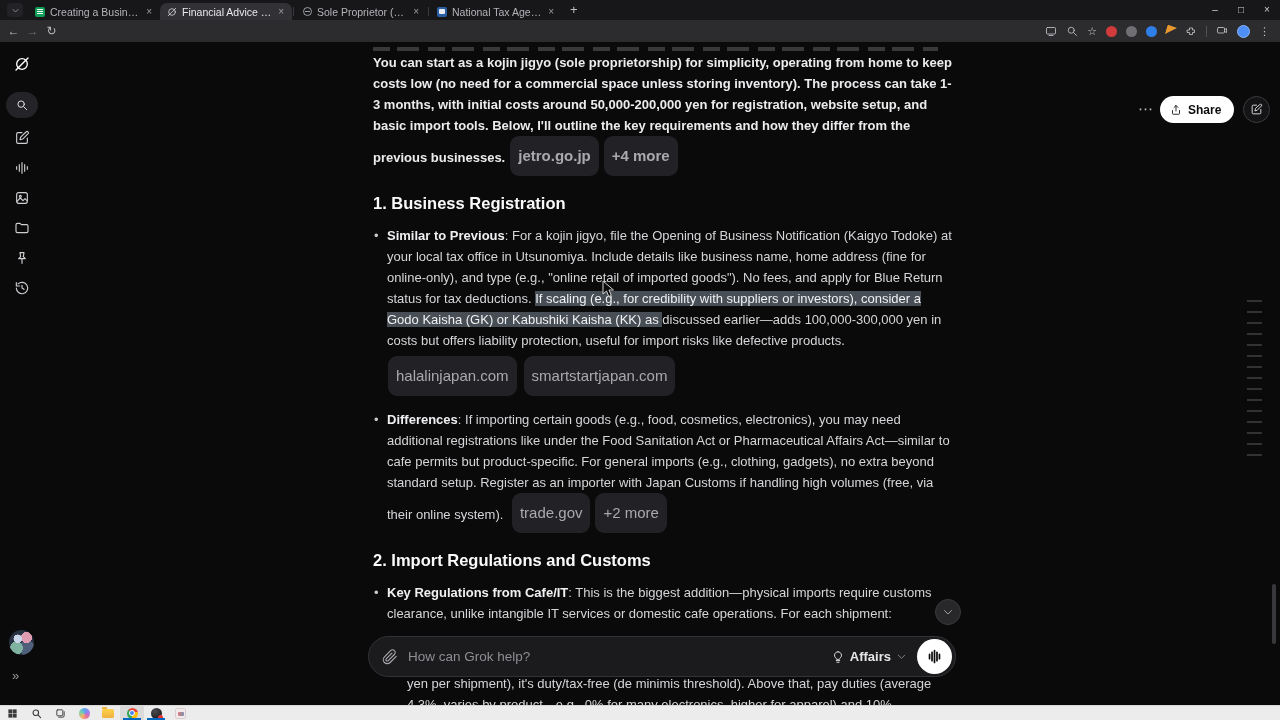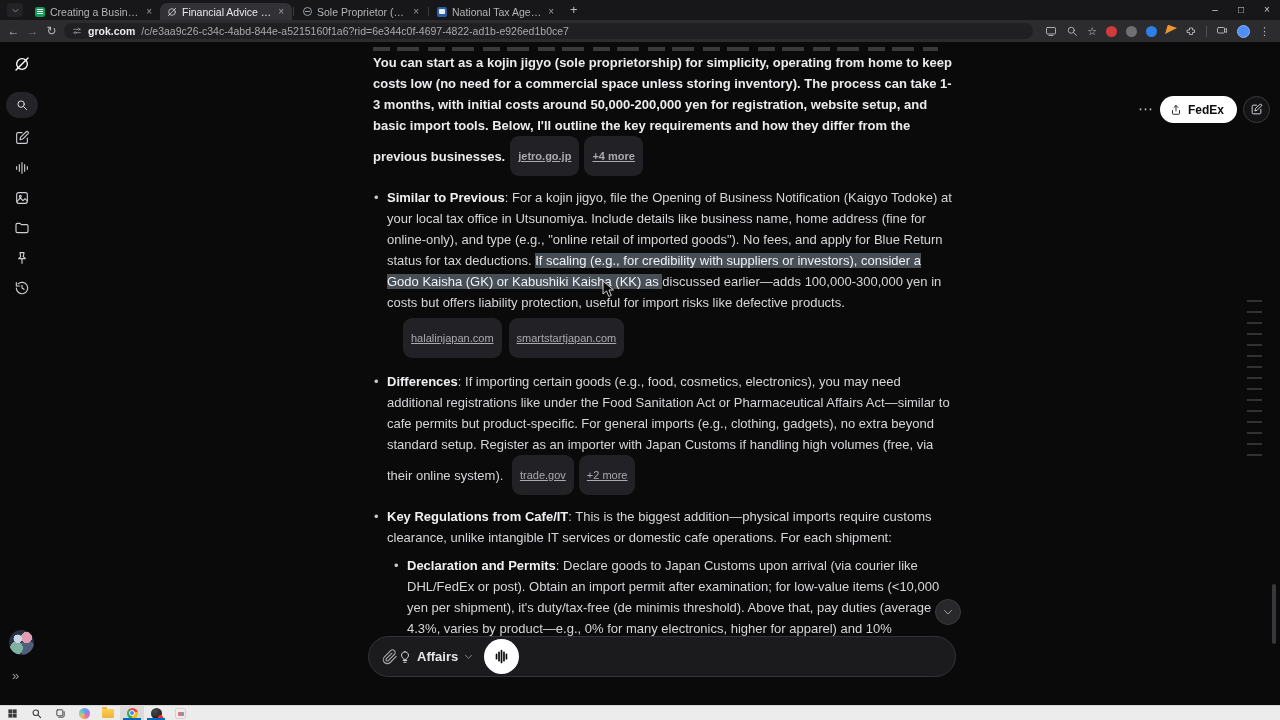--- a/index.html
+++ b/index.html
@@ -65,22 +65,22 @@
   #clipped-line .bars { height:4px; margin-top:5px; width:97%;
       background:repeating-linear-gradient(90deg,#39393c 0 17px, transparent 17px 24px, #39393c 24px 46px, transparent 46px 55px); }
   #intro { margin-top:1px; font-weight:600; color:#ececee; }
   h3.sec { color:#fafafa; font-size:16.5px; line-height:20px; font-weight:bold; margin-top:17px; margin-bottom:12px; }
   .bullet { display:flex; margin-top:11px; }
   .bullet .mark { width:14px; flex:none; padding-left:1px; color:#c9c9cd; }
   .bullet .btxt { flex:1; }
   .bullet.nested { margin-left:20px; margin-top:7px; }
   .blabel { font-weight:bold; color:#f0f0f2; }
   .sel { background:#474e55; color:#eff1f3; }
-  .badge { display:inline-block; background:#222226; color:#a9a9ae; font-size:11px; line-height:16px; padding:12px 8px; border-radius:9px; margin-left:5px; vertical-align:1px; white-space:nowrap;text-decoration:underline;}
-  .badge-row { margin-top:5px; margin-left:16px; }
+  .badge { display:inline-block; background:#222226; color:#a9a9ae; font-size:15px; line-height:16px; padding:12px 8px; border-radius:9px; margin-left:5px; vertical-align:1px; white-space:nowrap;}
+  .badge-row { margin-top:5px; margin-left:1px; }
   .badge-row .badge { margin-left:0; margin-right:7px; }
 
   #scrolldown-btn { position:absolute; left:935px; top:557px; width:26px; height:26px; border-radius:50%; background:#28282b; border:1px solid #3a3a3e; display:flex; align-items:center; justify-content:center; color:#b4b4b8; z-index:6;}
   #scrolldown-btn svg { width:12px; height:12px; }
 
   #composer { position:absolute; left:368px; top:594px; width:588px; height:41px; background:#1b1b1e; border:1px solid #333337; border-radius:21px; display:flex; align-items:center; padding:0 3px 0 13px; z-index:7; }
   #composer .clip { color:#a9a9ae; width:16px; height:16px; flex:none; }
   #composer input { flex:1; background:transparent; border:none; outline:none; color:#e8e8ea; font-size:13.5px; font-family:"Liberation Sans",sans-serif; padding:0 10px; }
   #composer input::placeholder { color:#8e8e93; }
   #mode-chip { display:flex; align-items:center; gap:5px; color:#e6e6e9; font-size:13px; font-weight:600; margin-right:10px; }
@@ -158,29 +158,20 @@
     <span>–</span>
     <span>□</span>
     <span>×</span>
   </div>
 </div>
 
 <div id="toolbar">
   <span class="nav-ic" style="margin-left:4px">←</span>
   <span class="nav-ic dim">→</span>
   <span class="nav-ic">↻</span>
-  <div id="url-pill">
-    <svg class="st" viewBox="0 0 24 24">
-        <path d="M4 8h9M19 8h1M4 16h1M11 16h9"></path>
-        <circle cx="16" cy="8" r="2.4"></circle>
-        <circle cx="8" cy="16" r="2.4"></circle>
-      </svg>
-    <span class="url-host">grok.com</span>
-      <span class="url-path">/c/e3aa9c26-c34c-4abd-844e-a5215160f1a6?rid=6e344c0f-4697-4822-ad1b-e926ed1b0ce7</span>
-  </div>
   <div id="toolbar-right">
     <svg class="st" viewBox="0 0 24 24">
         <rect x="3" y="5" width="18" height="13" rx="2"></rect>
         <path d="M8 21h8"></path>
       </svg>
     <svg class="st" viewBox="0 0 24 24">
         <circle cx="10.5" cy="10.5" r="6"></circle>
         <path d="M15.5 15.5L21 21"></path>
       </svg>
     <span class="tb-ic">☆</span>
@@ -256,54 +247,56 @@
     <div id="sb-expand">»</div>
   </div>
 
   <div id="hdr-dots">⋯</div>
   <div id="share-btn">
     <svg class="st" viewBox="0 0 24 24">
         <path d="M12 3v11"></path>
         <path d="M8 7l4-4 4 4"></path>
         <path d="M5 13v6a1.5 1.5 0 0 0 1.5 1.5h11A1.5 1.5 0 0 0 19 19v-6"></path>
       </svg>
-    <span>FedEx</span>
+    <span>Share</span>
   </div>
   <div id="edit-btn">
     <svg class="st" viewBox="0 0 24 24">
         <path d="M12 4H6a2 2 0 0 0-2 2v12a2 2 0 0 0 2 2h12a2 2 0 0 0 2-2v-6"></path>
         <path d="M18.4 2.6a2 2 0 0 1 2.8 2.8L13 13.6l-4 1 1-4z"></path>
       </svg>
   </div>
 
   <div id="content">
     <div id="clipped-line">
         <div class="bars"></div>
       </div>
 
     <p id="intro"><span>You can start as a kojin jigyo (sole proprietorship) for simplicity, operating from home to keep costs low (no need for a commercial space unless storing inventory). The process can take 1-3 months, with initial costs around 50,000-200,000 yen for registration, website setup, and basic import tools. Below, I'll outline the key requirements and how they differ from the previous businesses.</span><span class="badge">jetro.go.jp</span><span class="badge">+4 more</span></p>
 
+    <h3 class="sec">1. Business Registration</h3>
 
     <div class="bullet">
       <span class="mark">•</span>
       <div class="btxt">
         <span class="blabel">Similar to Previous</span><span>: For a kojin jigyo, file the Opening of Business Notification (Kaigyo Todoke) at your local tax office in Utsunomiya. Include details like business name, home address (fine for online-only), and type (e.g., "online retail of imported goods"). No fees, and apply for Blue Return status for tax deductions. </span><span class="sel">If scaling (e.g., for credibility with suppliers or investors), consider a Godo Kaisha (GK) or Kabushiki Kaisha (KK) as </span><span>discussed earlier—adds 100,000-300,000 yen in costs but offers liability protection, useful for import risks like defective products.</span>
         <div class="badge-row">
           <span class="badge">halalinjapan.com</span><span class="badge">smartstartjapan.com</span>
         </div>
       </div>
     </div>
 
     <div class="bullet" style="margin-top:13px">
       <span class="mark">•</span>
       <div class="btxt">
         <span class="blabel">Differences</span><span>: If importing certain goods (e.g., food, cosmetics, electronics), you may need additional registrations like under the Food Sanitation Act or Pharmaceutical Affairs Act—similar to cafe permits but product-specific. For general imports (e.g., clothing, gadgets), no extra beyond standard setup. Register as an importer with Japan Customs if handling high volumes (free, via their online system). </span><span class="badge">trade.gov</span><span class="badge">+2 more</span>
       </div>
     </div>
 
+    <h3 class="sec">2. Import Regulations and Customs</h3>
 
     <div class="bullet">
       <span class="mark">•</span>
       <div class="btxt">
         <span class="blabel">Key Regulations from Cafe/IT</span><span>: This is the biggest addition—physical imports require customs clearance, unlike intangible IT services or domestic cafe operations. For each shipment:</span>
       </div>
     </div>
 
     <div class="bullet nested">
       <span class="mark">•</span>
@@ -316,20 +309,21 @@
   <div id="scrolldown-btn">
     <svg class="st" viewBox="0 0 24 24">
         <path d="M5 9l7 7 7-7"></path>
       </svg>
   </div>
 
   <div id="composer">
     <svg class="st clip" viewBox="0 0 24 24">
         <path d="M21.4 11.05l-9.19 9.19a6 6 0 0 1-8.49-8.49l9.19-9.19a4 4 0 0 1 5.66 5.66l-9.2 9.19a2 2 0 0 1-2.83-2.83l8.49-8.48"></path>
       </svg>
+    <input type="text" placeholder="How can Grok help?" style="">
     <div id="mode-chip">
       <svg class="st" viewBox="0 0 24 24">
           <path d="M9 18h6"></path>
           <path d="M10 21h4"></path>
           <path d="M12 3a6 6 0 0 0-4 10.5c.8.7 1.3 1.5 1.5 2.5h5c.2-1 .7-1.8 1.5-2.5A6 6 0 0 0 12 3z"></path>
         </svg>
       <span>Affairs</span>
       <svg class="st chev" viewBox="0 0 24 24">
           <path d="M5 9l7 7 7-7"></path>
         </svg>

